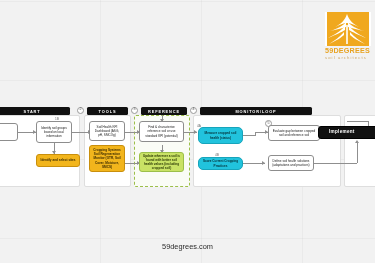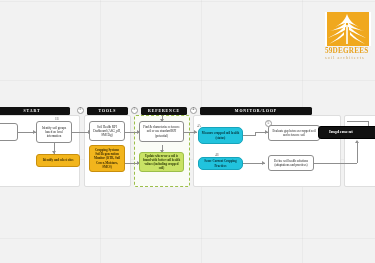--- a/index.html
+++ b/index.html
@@ -11,21 +11,20 @@
   }
   #canvas {
     position: relative;
     width: 375px; height: 263px;
     background-color: #f2f2f2;
     background-image:
       linear-gradient(to right, rgba(0,0,0,0.030) 1px, transparent 1px),
       linear-gradient(to bottom, rgba(0,0,0,0.030) 1px, transparent 1px);
     background-size: 101px 79px;
     background-position: -1px 1px;
-    font-family: Liberation Serif, serif;
   }
 
   
   #logo-block {
     position: absolute; left: 325px; top: 12px;
     width: 62px; height: 52px;
     overflow: hidden;
   }
   #logo-mark {
     position: relative;
@@ -238,14 +237,15 @@
     <div class="node cyan" style="left:198px; top:54px; width:45px; height:13px;">Score Current Cropping Practices</div>
 
     <div class="node white" style="left:268px; top:22px; width:52px; height:16px;">Evaluate gap between cropped soil and reference soil</div>
 
     <div class="node white" style="left:268px; top:52px; width:46px; height:16px;">Define soil health solutions (adaptations and practices)</div>
 
     <div class="node dark" style="left:318px; top:23px; width:62px; height:13px;">Implement</div>
 
   </div>
 
+  <div id="footer-url">59degrees.com</div>
 
 </div>
 
 </body></html>

